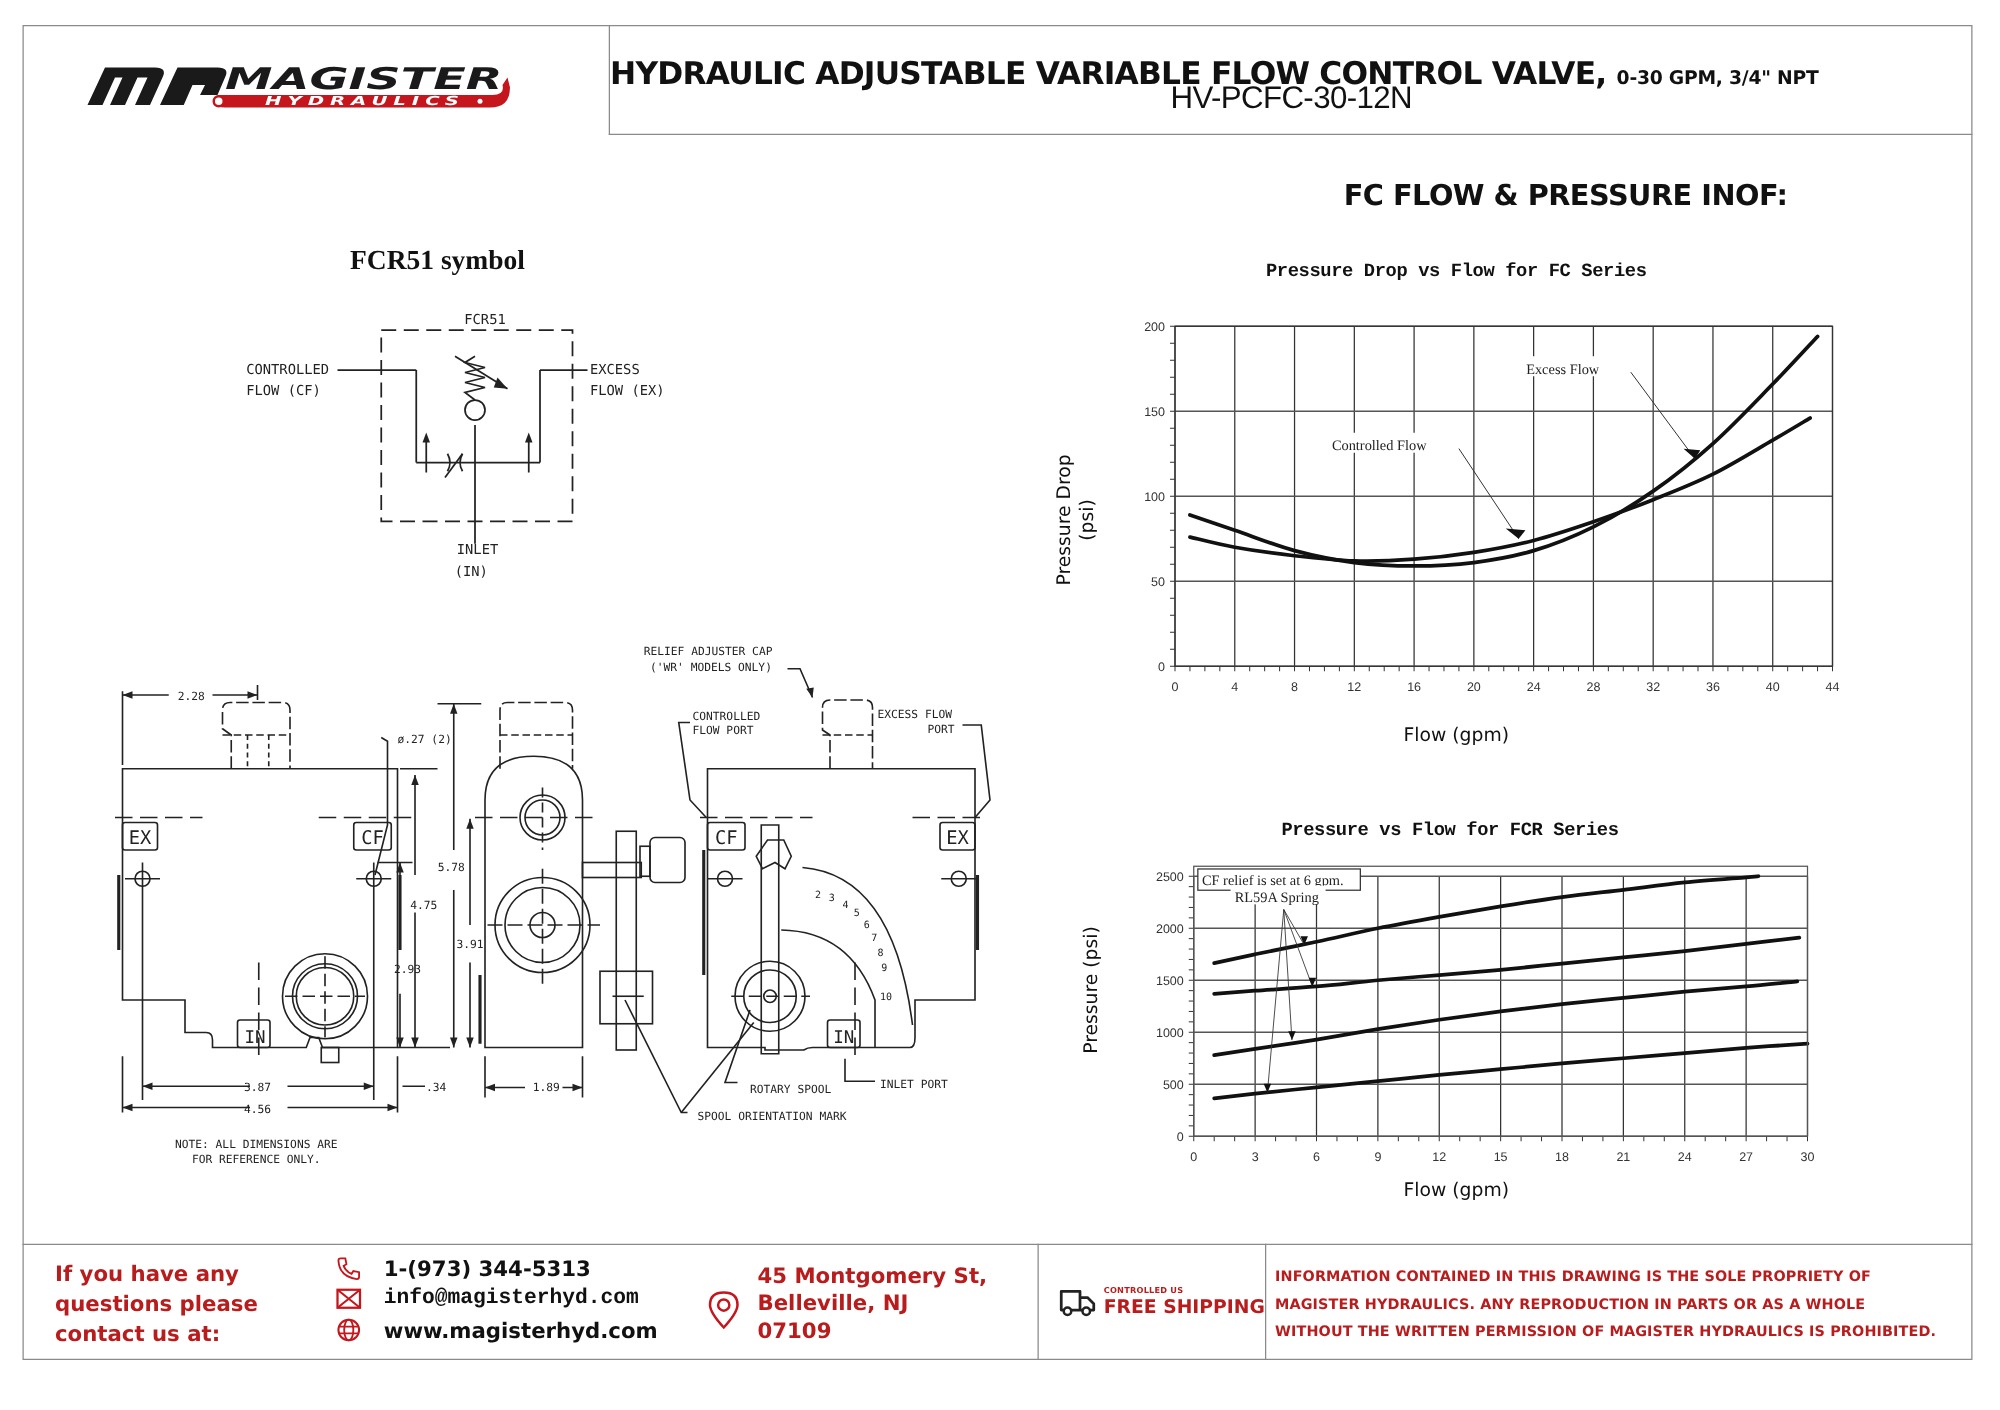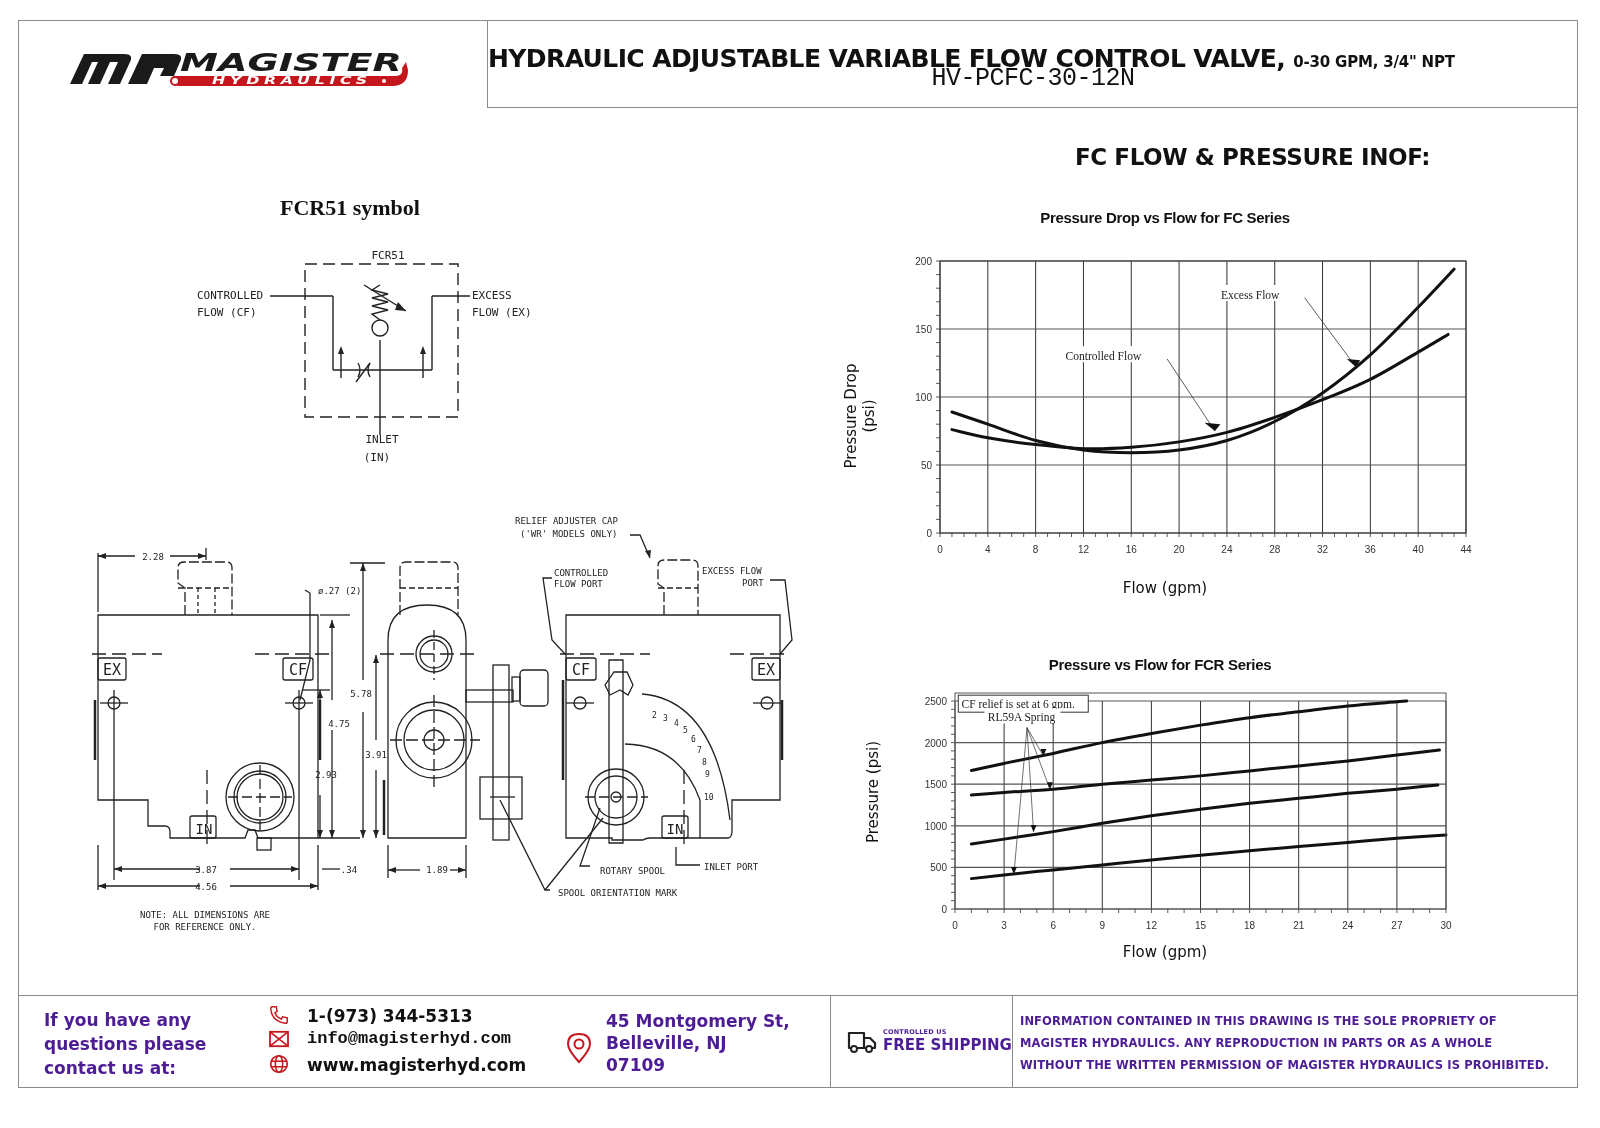--- a/index.html
+++ b/index.html
@@ -3,27 +3,27 @@
 <meta charset="utf-8">
 <style>
   html,body{margin:0;padding:0;background:#fff;}
   body{width:1600px;height:1128px;position:relative;overflow:hidden;font-family:"Liberation Sans","DejaVu Sans",sans-serif;color:#111;}
   .abs{position:absolute;}
   .frame{position:absolute;left:18px;top:20px;width:1560px;height:1068px;border:1.5px solid #8a8a8a;box-sizing:border-box;}
   .hline{position:absolute;height:0;border-top:1.5px solid #8a8a8a;}
   .vline{position:absolute;width:0;border-left:1.5px solid #8a8a8a;}
   .title-main{position:absolute;left:488px;top:44px;width:1090px;text-align:left;font-family:"DejaVu Sans",sans-serif;font-weight:bold;font-size:25px;letter-spacing:-0.6px;white-space:nowrap;}
   .title-main .small{font-size:15px;letter-spacing:-0.2px;}
-  .title-part{position:absolute;left:488px;top:64px;width:1090px;text-align:center;font-family:Liberation Mono, monospace;font-size:25px;letter-spacing:-0.5px;}
+  .title-part{position:absolute;left:488px;top:64px;width:1090px;text-align:center;font-family:Liberation Sans, sans-serif;font-size:25px;letter-spacing:-0.5px;}
   .section-title{position:absolute;left:950px;top:144px;width:480px;text-align:right;font-family:"DejaVu Sans",sans-serif;font-weight:bold;font-size:23px;letter-spacing:-0.4px;}
-  .chart-title{position:absolute;text-align:center;font-family:Liberation Sans, sans-serif;font-weight:bold;font-size:15px;letter-spacing:-0.3px;}
+  .chart-title{position:absolute;text-align:center;font-family:Liberation Mono, monospace;font-weight:bold;font-size:15px;letter-spacing:-0.3px;}
   .axis-title{position:absolute;font-family:"DejaVu Sans",sans-serif;font-size:15px;}
   .symbol-title{position:absolute;left:280px;top:195px;width:200px;font-family:"Liberation Serif",serif;font-weight:bold;font-size:22px;}
   .cad{font-family:"DejaVu Sans Mono","Liberation Mono",monospace;font-size:11px;fill:#222;}
-  .footer-text{position:absolute;font-family:"DejaVu Sans",sans-serif;font-weight:bold;color:#4c1d95;}
+  .footer-text{position:absolute;font-family:"DejaVu Sans",sans-serif;font-weight:bold;color:#b91c1c;}
   .contact-q{left:44px;top:1008px;font-size:17px;line-height:24px;}
   .contact-line{position:absolute;left:268px;display:flex;align-items:flex-end;gap:17px;font-family:"DejaVu Sans",sans-serif;font-weight:bold;font-size:17px;}
   .contact-line svg{flex:0 0 auto;}
   .addr{left:606px;top:1010px;font-size:17px;line-height:22px;}
   .ship-small{left:883px;top:1028px;font-size:6.5px;letter-spacing:0.2px;}
   .ship-big{left:883px;top:1036px;font-size:15px;}
   .legal{left:1020px;top:1010px;width:530px;font-size:11.5px;line-height:22px;letter-spacing:0.1px;}
   .logo-text{font-family:"DejaVu Sans",sans-serif;font-weight:bold;font-style:italic;}
 </style>
 </head>

